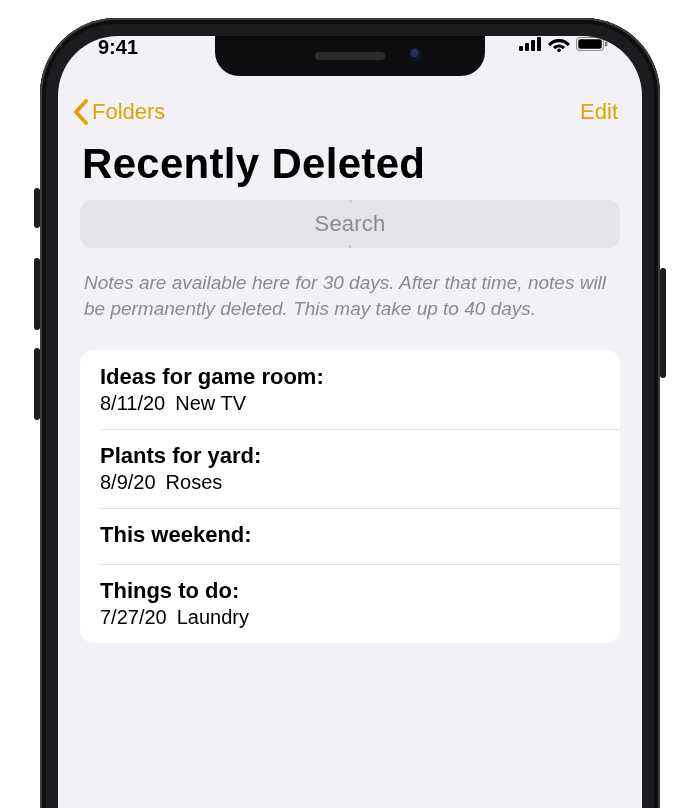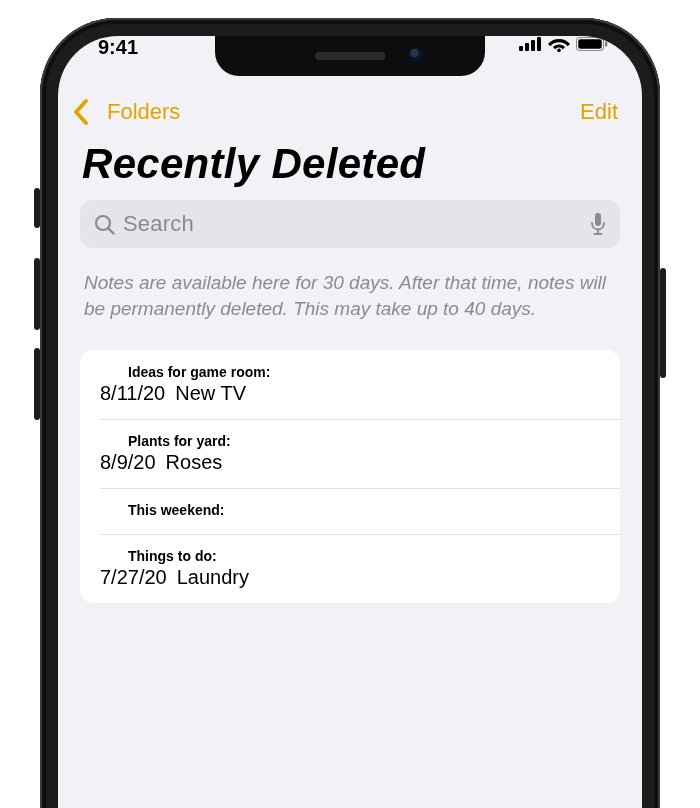--- a/index.html
+++ b/index.html
@@ -94,50 +94,50 @@
     .status-right svg { display: block; }
     .nav-bar {
       display: flex;
       justify-content: space-between;
       align-items: center;
       padding: 8px 24px 8px 14px;
     }
     .back-button {
       display: flex;
       align-items: center;
-      gap: 17px;
+      gap: 2px;
       color: #e1a400;
       font-size: 22px;
       cursor: pointer;
     }
     .back-button svg { display: block; }
     .edit-button {
       color: #e1a400;
       font-size: 22px;
       cursor: pointer;
     }
     .large-title {
       font-size: 42px;
       font-weight: 700;
       padding: 6px 24px 12px 24px;
       letter-spacing: 0.3px;
       color: #000;
-      font-style: italic;
     }
     .search-bar {
       margin: 0 22px 14px 22px;
       background: #e4e4e9;
       border-radius: 12px;
       height: 48px;
       display: flex;
       align-items: center;
       padding: 0 14px;
       gap: 8px;
       color: #8a8a8f;
       font-size: 22px;
+      flex-direction: column;
     }
     .search-bar .placeholder {
       flex: 1;
       color: #8a8a8f;
       letter-spacing: 0.2px;
     }
     .info-text {
       padding: 8px 26px 28px 26px;
       font-size: 19px;
       line-height: 1.38;
@@ -158,25 +158,24 @@
     .note-row + .note-row::before {
       content: "";
       position: absolute;
       top: 0;
       left: 20px;
       right: 0;
       height: 1px;
       background: #e3e3e7;
     }
     .note-title {
-      font-size: 14px;
+      font-size: 22px;
       font-weight: 600;
       color: #000;
       margin-bottom: 2px;
-      margin-left: 28px;
     }
     .note-sub {
       font-size: 20px;
       color: #000000;
     }
     .note-date {
       margin-right: 10px;
     }
   </style>
 </head>

